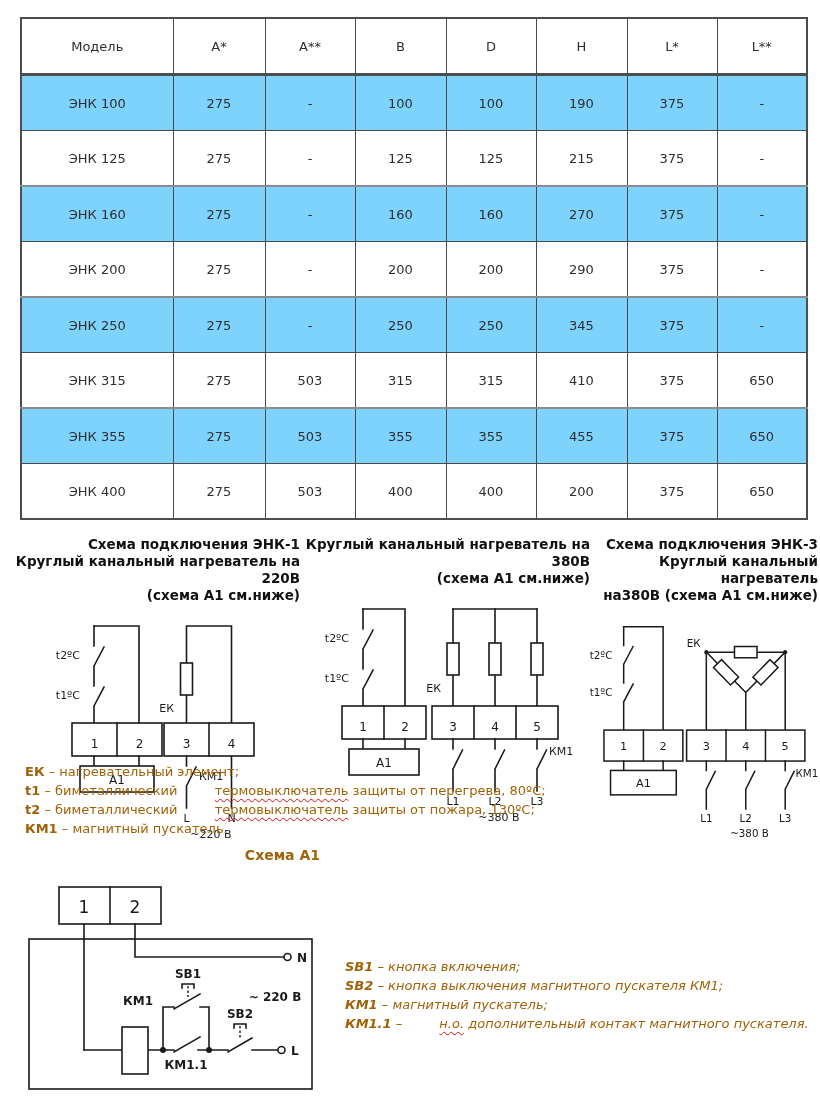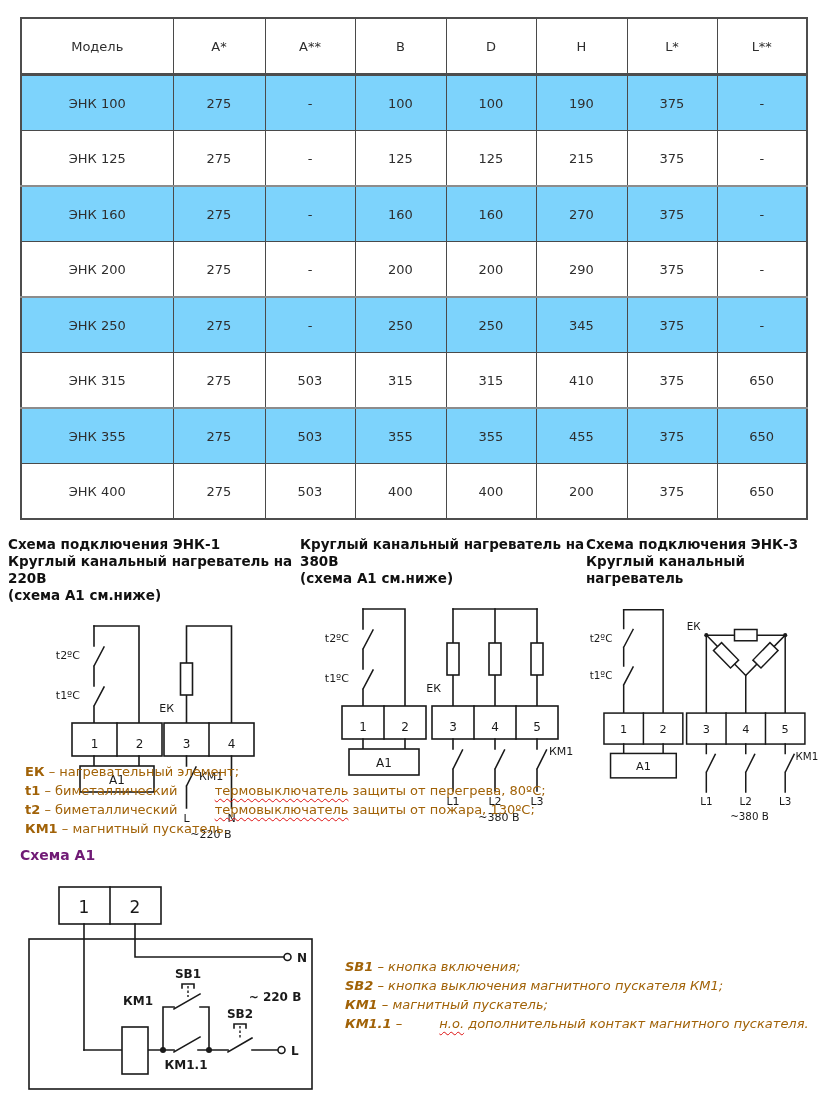--- a/index.html
+++ b/index.html
@@ -8,33 +8,33 @@
 
   
   .tbl{position:absolute;left:20px;top:17px;width:786px;border-collapse:collapse;
        table-layout:fixed;border:2px solid #4d4d4d;padding-left:33px;}
   .tbl th,.tbl td{border:1px solid #4a4a4a;height:54px;text-align:center;vertical-align:middle;
        font-size:13px;font-weight:normal;color:#2e2e2e;padding:0;}
   .tbl thead tr{border-bottom:3px solid #4d4d4d;background:#fff;}
   .tbl tr.shaded{background:#7dd3fc;border-top:2px solid #8c8c8c;}
 
   
-  .diag{position:absolute;top:536px;text-align:left;}
+  .diag{position:absolute;top:536px;text-align:right;}
   .diag .t{font-weight:bold;font-size:13.5px;line-height:17px;color:#111;}
   .diag svg{display:block;margin:4px auto 0 auto;}
 
   
   .legend{position:absolute;font-size:13px;line-height:19px;color:#a16207;}
   .legend b{font-weight:bold;}
   .wavy{text-decoration-line:underline;text-decoration-style:wavy;
         text-decoration-color:#d11;text-decoration-thickness:1px;text-underline-offset:3px;margin-left:33px;}
 
   
-  .a1title{position:absolute;left:20px;top:847px;width:300px;text-align:left;
-           font-weight:bold;font-size:14px;color:#701a75;}
+  .a1title{position:absolute;left:20px;top:847px;width:300px;text-align:right;
+           font-weight:bold;font-size:14px;color:#a16207;}
   .a1svg{position:absolute;left:16px;top:866px;}
 
   
   svg .w{stroke:#1a1a1a;stroke-width:1.6;fill:none;stroke-linecap:square;}
   svg .box{stroke:#1a1a1a;stroke-width:1.6;fill:#fff;}
   svg .dot{fill:#1a1a1a;stroke:none;}
   svg .open{fill:#fff;stroke:#1a1a1a;stroke-width:1.6;}
   svg .dash{stroke:#1a1a1a;stroke-width:1.4;fill:none;stroke-dasharray:2.5 2;}
   svg text{font-family:"DejaVu Sans",sans-serif;fill:#1a1a1a;}
   svg .lbl{font-size:11px;}
@@ -218,20 +218,21 @@
       <text class="lbl" x="150" y="214" text-anchor="middle">L1</text>
       <text class="lbl" x="192" y="214" text-anchor="middle">L2</text>
       <text class="lbl" x="234" y="214" text-anchor="middle">L3</text>
       <text class="lbl" x="196" y="230" text-anchor="middle">~380 В</text>
     </svg>
   </div>
 
   <div class="diag" style="left:586px;width:232px;">
     <div class="t">Схема подключения ЭНК-3</div>
     <div class="t">Круглый канальный нагреватель</div>
+    <div class="t">на380В (схема А1 см.ниже)</div>
     <svg width="235" height="231" viewBox="0 0 250 246">
       <path class="w" d="M40,20 H82 M82,20 V130"></path>
       <path class="w" d="M40,20 V40 M40,60 V80 M40,100 V130 M40,60 L50,41 M40,100 L50,81"></path>
       <path class="w" d="M128,47 H158 M182,47 H212 M128,47 V130 M212,47 V130 M170,90 V130"></path>
       <path class="w" d="M128,47 L170,90 M212,47 L170,90"></path>
       <rect class="box" x="158" y="41" width="24" height="12"></rect>
       <rect class="box" x="-13" y="-6" width="26" height="12" transform="translate(149,68.5) rotate(45.7)"></rect>
       <rect class="box" x="-13" y="-6" width="26" height="12" transform="translate(191,68.5) rotate(-45.7)"></rect>
       <circle class="dot" cx="128" cy="47" r="2.2"></circle>
       <circle class="dot" cx="212" cy="47" r="2.2"></circle>

